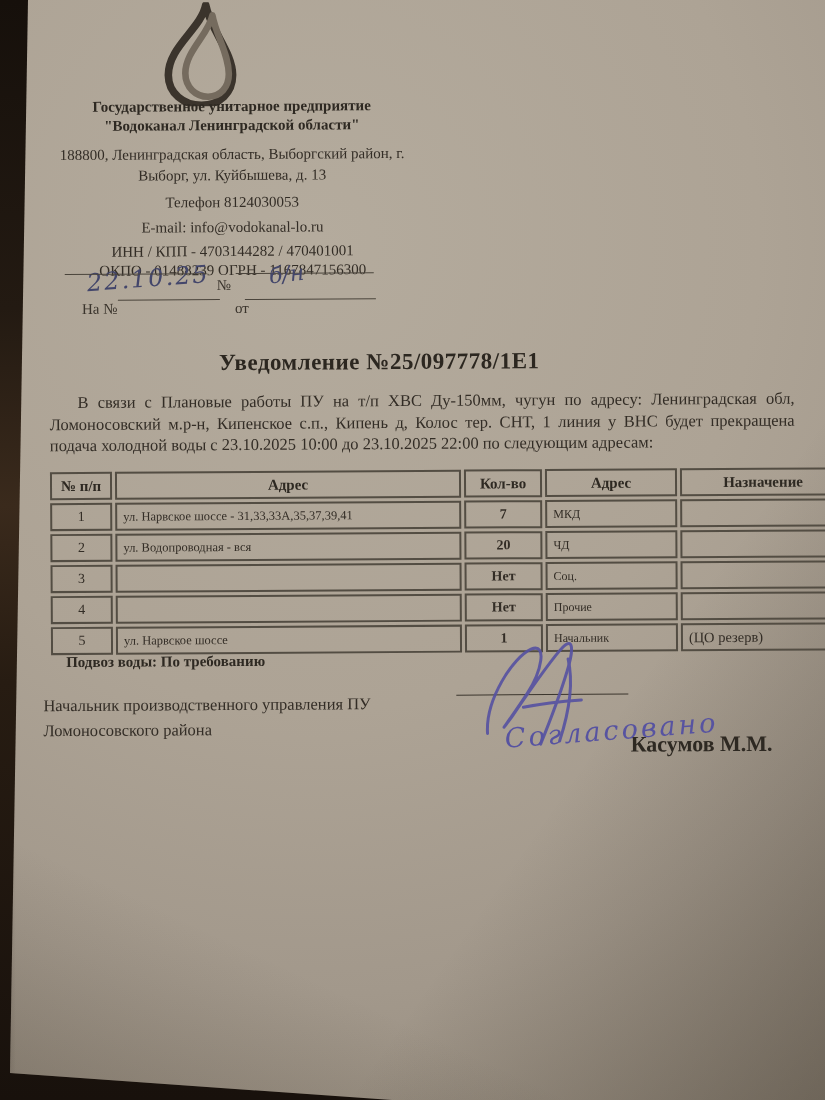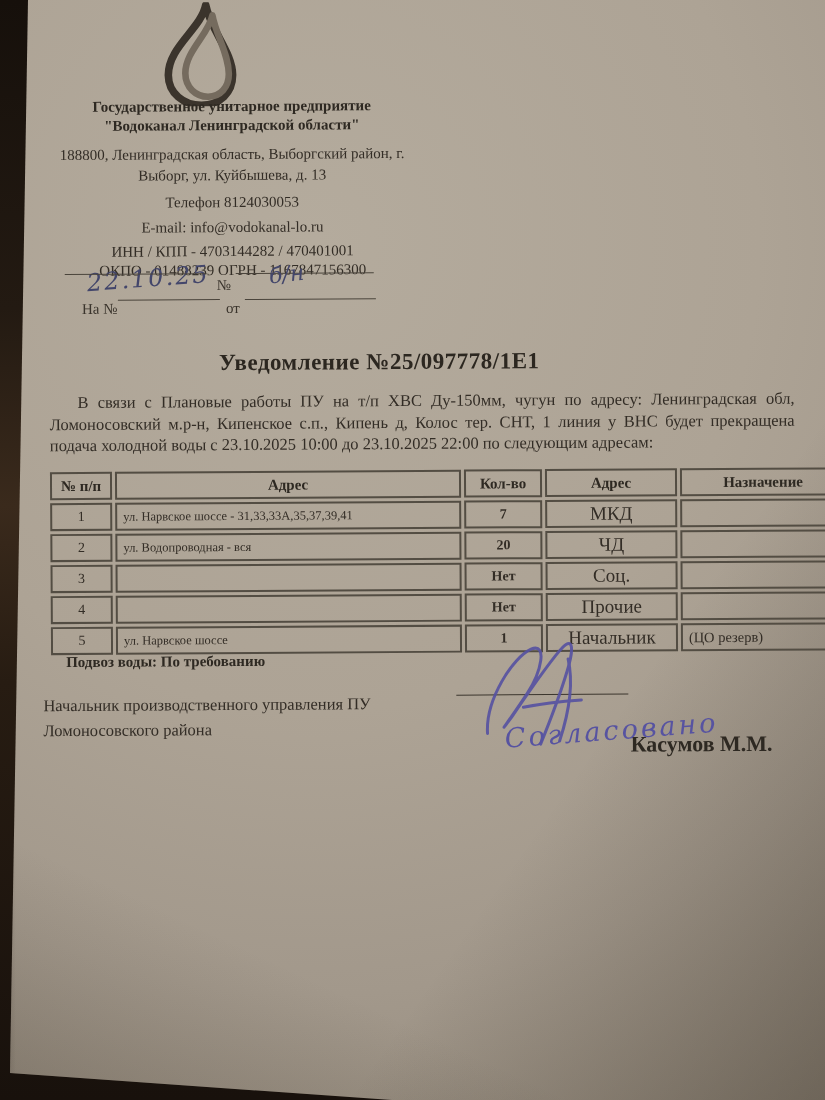--- a/index.html
+++ b/index.html
@@ -41,21 +41,21 @@
     line-height:21.5px;text-align:justify;text-indent:28px;color:#332d26;}
 
   table.doc-table{position:absolute;left:47px;top:467px;width:764px;
     border-collapse:separate;border-spacing:3px;table-layout:fixed;}
   .doc-table th,.doc-table td{border:2px solid #534d43;height:22px;padding:1px 6px;
     overflow:hidden;white-space:nowrap;}
   .doc-table th{font-weight:bold;font-size:15px;text-align:center;color:#2e2922;}
   .col0{width:46px;text-align:center;font-size:14px;margin-left:12px;}
   .col1{width:330px;text-align:left;font-size:12.5px;}
   .col2{width:62px;text-align:center;font-weight:bold;font-size:14px;}
-  .col3{width:116px;text-align:center;font-size:19px;}
+  .col3{width:116px;font-size:12px;}
   .col4{width:150px;text-align:left;font-size:14.5px;}
 
   .delivery{position:absolute;left:65px;top:652px;font-size:15px;font-weight:bold;color:#2e2922;}
   .signer{position:absolute;left:42px;top:691px;font-size:16.5px;line-height:25px;}
   .sig-line{position:absolute;left:455px;top:695px;width:172px;border-bottom:1.8px solid #3c362e;}
   .signer-name{position:absolute;left:629px;top:697px;font-size:22px;font-weight:bold;color:#2e2922;margin-top:36px;}
   .sig-svg{position:absolute;left:472px;top:638px;width:185px;height:115px;}
   .approved{font-size:27px;letter-spacing:3px;transform:rotate(-4deg);left:503px;top:716px;}
   .date-hand{font-size:24px;letter-spacing:2px;transform:rotate(-4deg);left:88px;top:263px;}
   .num-hand{font-size:22px;transform:rotate(-6deg);left:270px;top:261px;}
@@ -84,21 +84,21 @@
       <div class="org-line tight" style="margin-top:0;">ОКПО - 01488239  ОГРН - 1167847156300</div>
     </div>
 
     <span class="hand dark date-hand">22.10.25</span>
     <div class="doc-line" style="left:66px;top:272px;width:142px;"></div>
     <span class="ref" style="left:218px;top:276px;">№</span>
     <div class="doc-line" style="left:237px;top:272px;width:138px;"></div>
     <span class="hand dark num-hand">б/н</span>
     <span class="ref" style="left:83px;top:299px;">На №</span>
     <div class="doc-line" style="left:119px;top:298px;width:102px;"></div>
-    <span class="ref" style="left:227px;top:299px;">от</span>
+    <span class="ref" style="left:236px;top:299px;">от</span>
     <div class="doc-line" style="left:246px;top:298px;width:131px;"></div>
 
     <div class="title">Уведомление №25/097778/1Е1</div>
 
     <div class="body-par">В связи с Плановые работы ПУ на т/п ХВС Ду-150мм, чугун по адресу: Ленинградская обл, Ломоносовский м.р-н, Кипенское с.п., Кипень д, Колос тер. СНТ, 1 линия у ВНС будет прекращена подача холодной воды с  23.10.2025 10:00 до  23.10.2025 22:00 по следующим адресам:</div>
 
     <table class="doc-table">
       <thead>
         <tr>
             <th class="col0">№ п/п</th>

